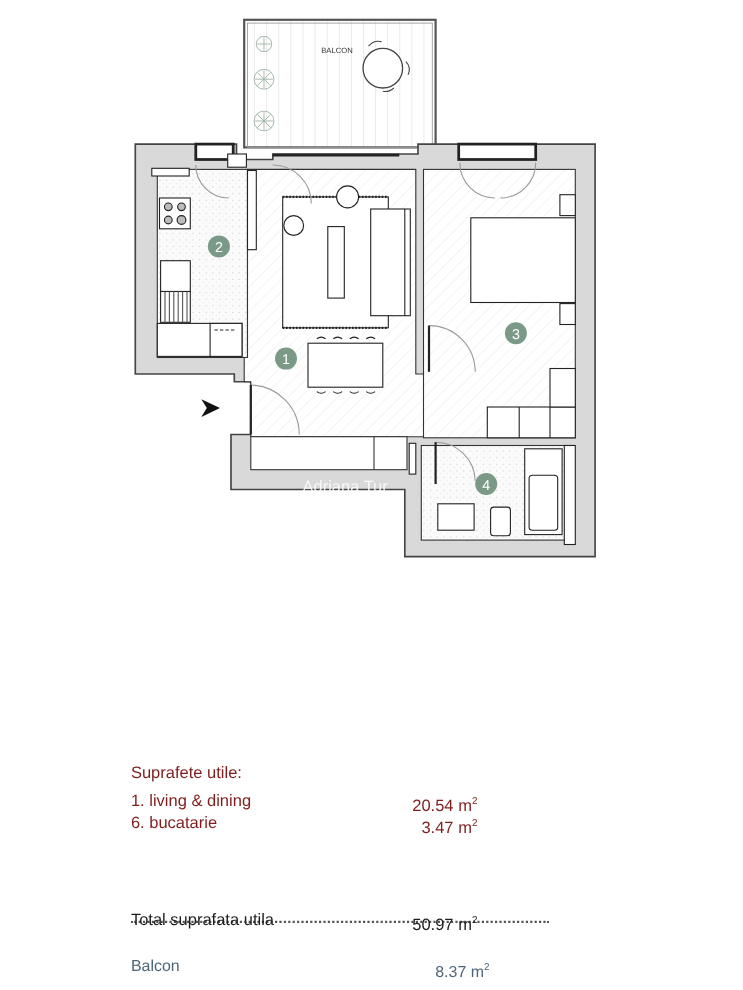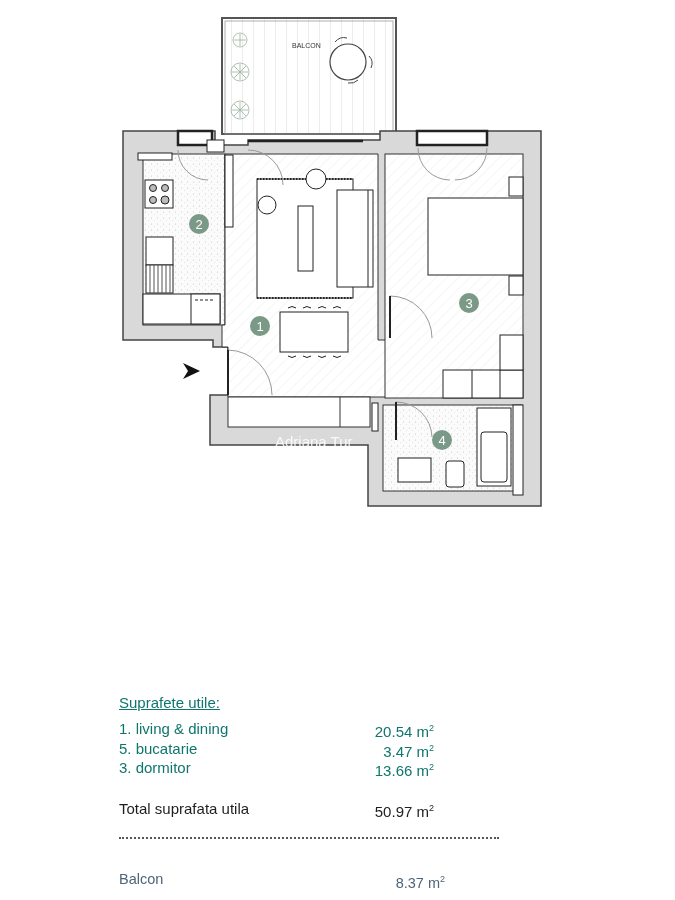--- a/index.html
+++ b/index.html
@@ -1,26 +1,26 @@
 <!DOCTYPE html>
 <html><head>
 <meta charset="utf-8">
 <style>
   html, body { margin: 0; padding: 0; background: #ffffff; }
   body { width: 675px; height: 900px; position: relative; overflow: hidden;
          font-family: "Liberation Sans", "DejaVu Sans", sans-serif; }
   #plan { position: absolute; left: 0; top: 0; width: 675px; height: 520px; }
-  .legend { position: absolute; left: 119px; top: 694px; width: 380px; color: #0f766e; text-decoration: underline; }
+  .legend { position: absolute; left: 119px; top: 694px; width: 380px; color: #7f1d1d; }
   .legend-title { font-size: 15px; margin-bottom: 8px; }
   .row { position: relative; height: 19.5px; font-size: 15px; line-height: 19.5px; }
   .row .lbl { position: absolute; left: 0; }
   .row .val { position: absolute; right: 65px; text-align: right; }
   sup { font-size: 9px; vertical-align: 6px; }
   .dots { position: absolute; left: 119px; top: 837px; width: 380px; border-top: 2px dotted #555; }
-  .total { position: absolute; left: 119px; top: 799px; width: 380px; }
+  .total { position: absolute; left: 119px; top: 827px; width: 380px; }
   .total .row { color: #1e1e1e; }
   .balcon { position: absolute; left: 119px; top: 870px; width: 380px; }
   .balcon .row { color: #4f6579; font-size: 14.5px; }
   .marker-text { font-family: "Liberation Sans", sans-serif; font-size: 13px; fill: #ffffff; }
   .watermark { font-family: "Liberation Sans", sans-serif; font-size: 15px; fill: #ffffff; opacity: 0.85; }
   .balcon-label { font-family: "Liberation Sans", sans-serif; font-size: 7px; fill: #333; }
 </style>
 </head>
 <body>
 
@@ -166,26 +166,22 @@
   <text class="watermark" x="275" y="447">Adriana Tur</text>
 </svg>
 
 <div class="legend">
   <div class="legend-title">Suprafete utile:</div>
   <div class="row">
     <span class="lbl">1.  living &amp; dining</span>
     <span class="val"><span>20.54 m</span><sup>2</sup></span>
   </div>
   <div class="row">
-    <span class="lbl">5. bucatarie</span>
+    <span class="lbl">6. bucatarie</span>
     <span class="val"><span>3.47 m</span><sup>2</sup></span>
-  </div>
-  <div class="row">
-    <span class="lbl">3. dormitor</span>
-    <span class="val"><span>13.66 m</span><sup>2</sup></span>
   </div>
 </div>
 
 <div class="dots"></div>
 
 <div class="total">
   <div class="row">
     <span class="lbl">Total suprafata utila</span>
     <span class="val"><span>50.97 m</span><sup>2</sup></span>
   </div>

